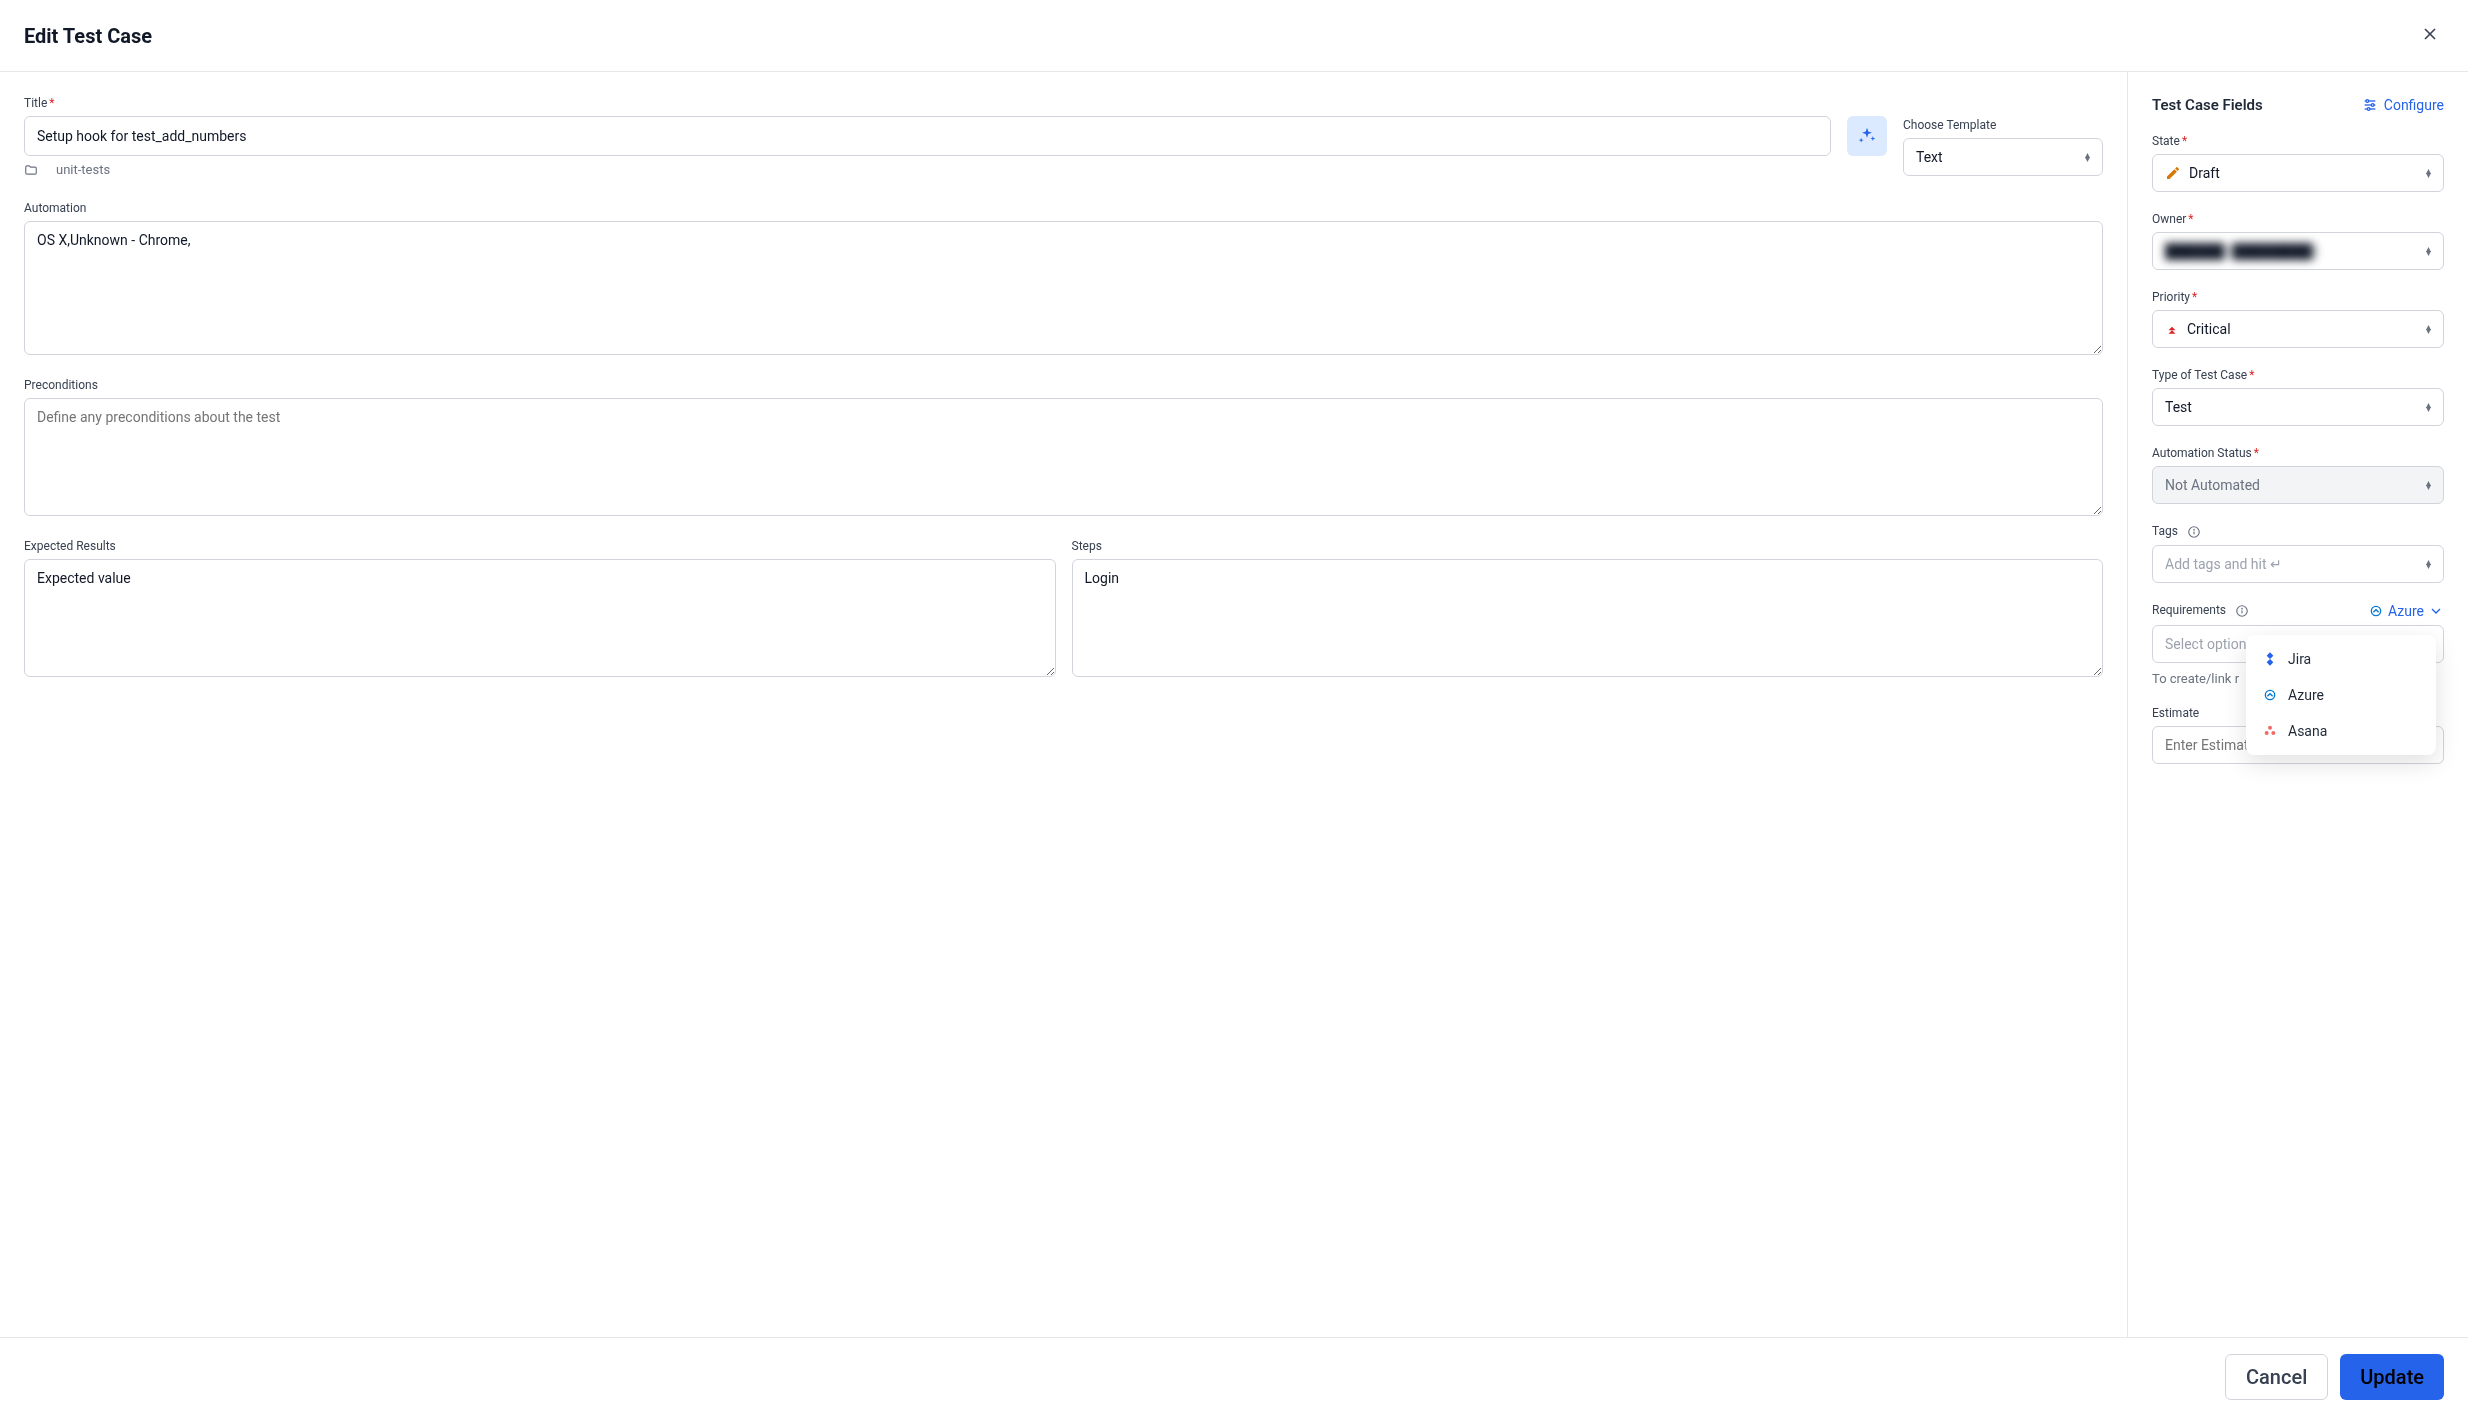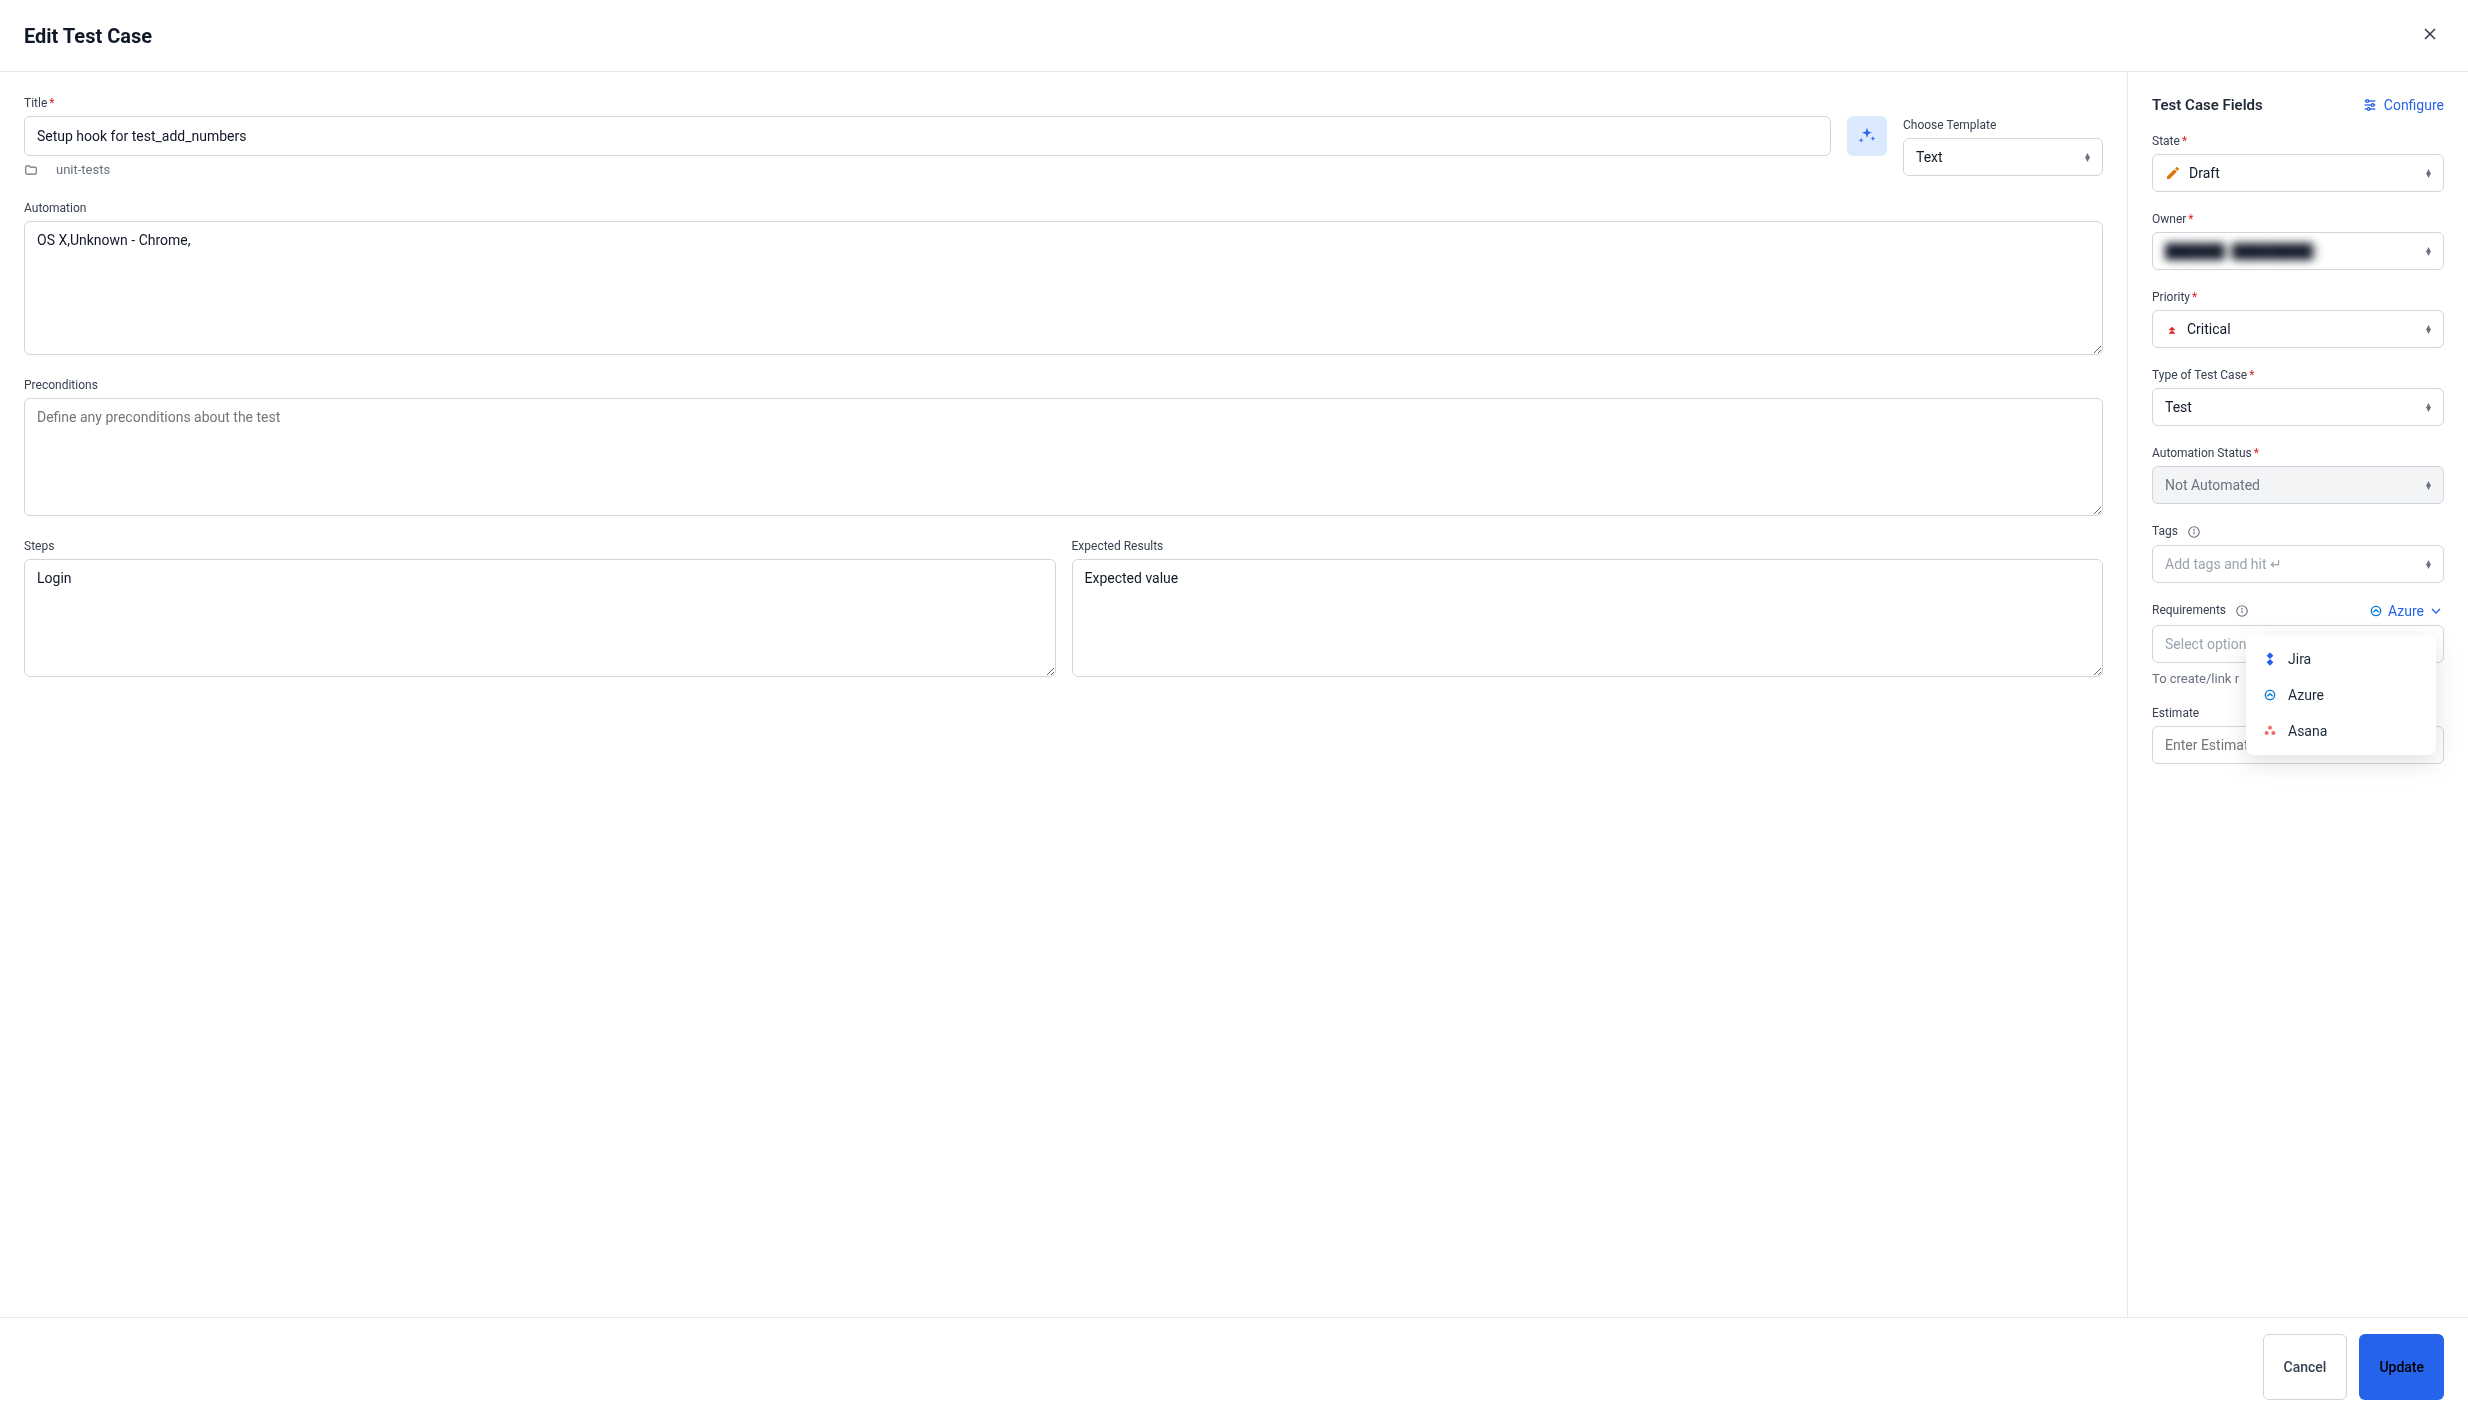--- a/index.html
+++ b/index.html
@@ -43,21 +43,21 @@
 .req-header { display:flex; justify-content:space-between; align-items:center; margin-bottom:6px; }
 .req-source { color:#2563eb; font-size:14px; display:flex; align-items:center; gap:4px; cursor:pointer; }
 .req-source .azure-icon { color:#0078d4; }
 .req-source svg { width:16px; height:16px; }
 .dropdown-menu { position:absolute; right:8px; top:0; background:#fff; border-radius:8px; box-shadow:0 8px 24px rgba(0,0,0,0.12); width:190px; padding:6px 0; z-index:100; }
 .dropdown-item { padding:10px 16px; display:flex; align-items:center; gap:10px; cursor:pointer; font-size:14px; }
 .dropdown-item svg { width:16px; height:16px; }
 .note-text { font-size:13px; color:#6b7280; margin-top:8px; }
 .owner-blur { filter:blur(4px); user-select:none; }
 .footer { display:flex; justify-content:flex-end; gap:12px; padding:16px 24px; border-top:1px solid #e5e7eb; }
-.btn { padding:24px 20px; border-radius:6px; font-size:14px; font-weight:500; cursor:pointer; border:none; }
+.btn { padding:10px 20px; border-radius:6px; font-size:20px; font-weight:500; cursor:pointer; border:none; }
 .btn-secondary { background:#fff; border:1px solid #d1d5db; color:#374151; }
 .btn-primary { background:#2563eb; color:#000000; }
 .dropdown-wrap { position:relative; }
 </style>
 </head>
 <body>
 
 <div class="dialog">
   <div class="header">
     <h1 class="header-title">Edit Test Case</h1>
@@ -105,26 +105,26 @@
         <textarea class="textarea" rows="7" style="">OS X,Unknown - Chrome,</textarea>
       </div>
 
       <div class="field">
         <label class="field-label">Preconditions</label>
         <textarea class="textarea" rows="6" placeholder="Define any preconditions about the test" style=""></textarea>
       </div>
 
       <div class="steps-row">
         <div class="field">
+          <label class="field-label">Expected Results</label>
+          <textarea class="textarea" rows="6" style="">Expected value</textarea>
+        </div>
+        <div class="field">
           <label class="field-label">Steps</label>
           <textarea class="textarea" rows="6" style="">Login</textarea>
-        </div>
-        <div class="field">
-          <label class="field-label">Expected Results</label>
-          <textarea class="textarea" rows="6" style="">Expected value</textarea>
         </div>
       </div>
 
     </div>
 
     <div class="side-col">
       <div class="side-header">
         <span class="side-title">Test Case Fields</span>
         <a class="configure-link">
           <svg viewBox="0 0 24 24" fill="none" stroke="currentColor" stroke-width="2">

